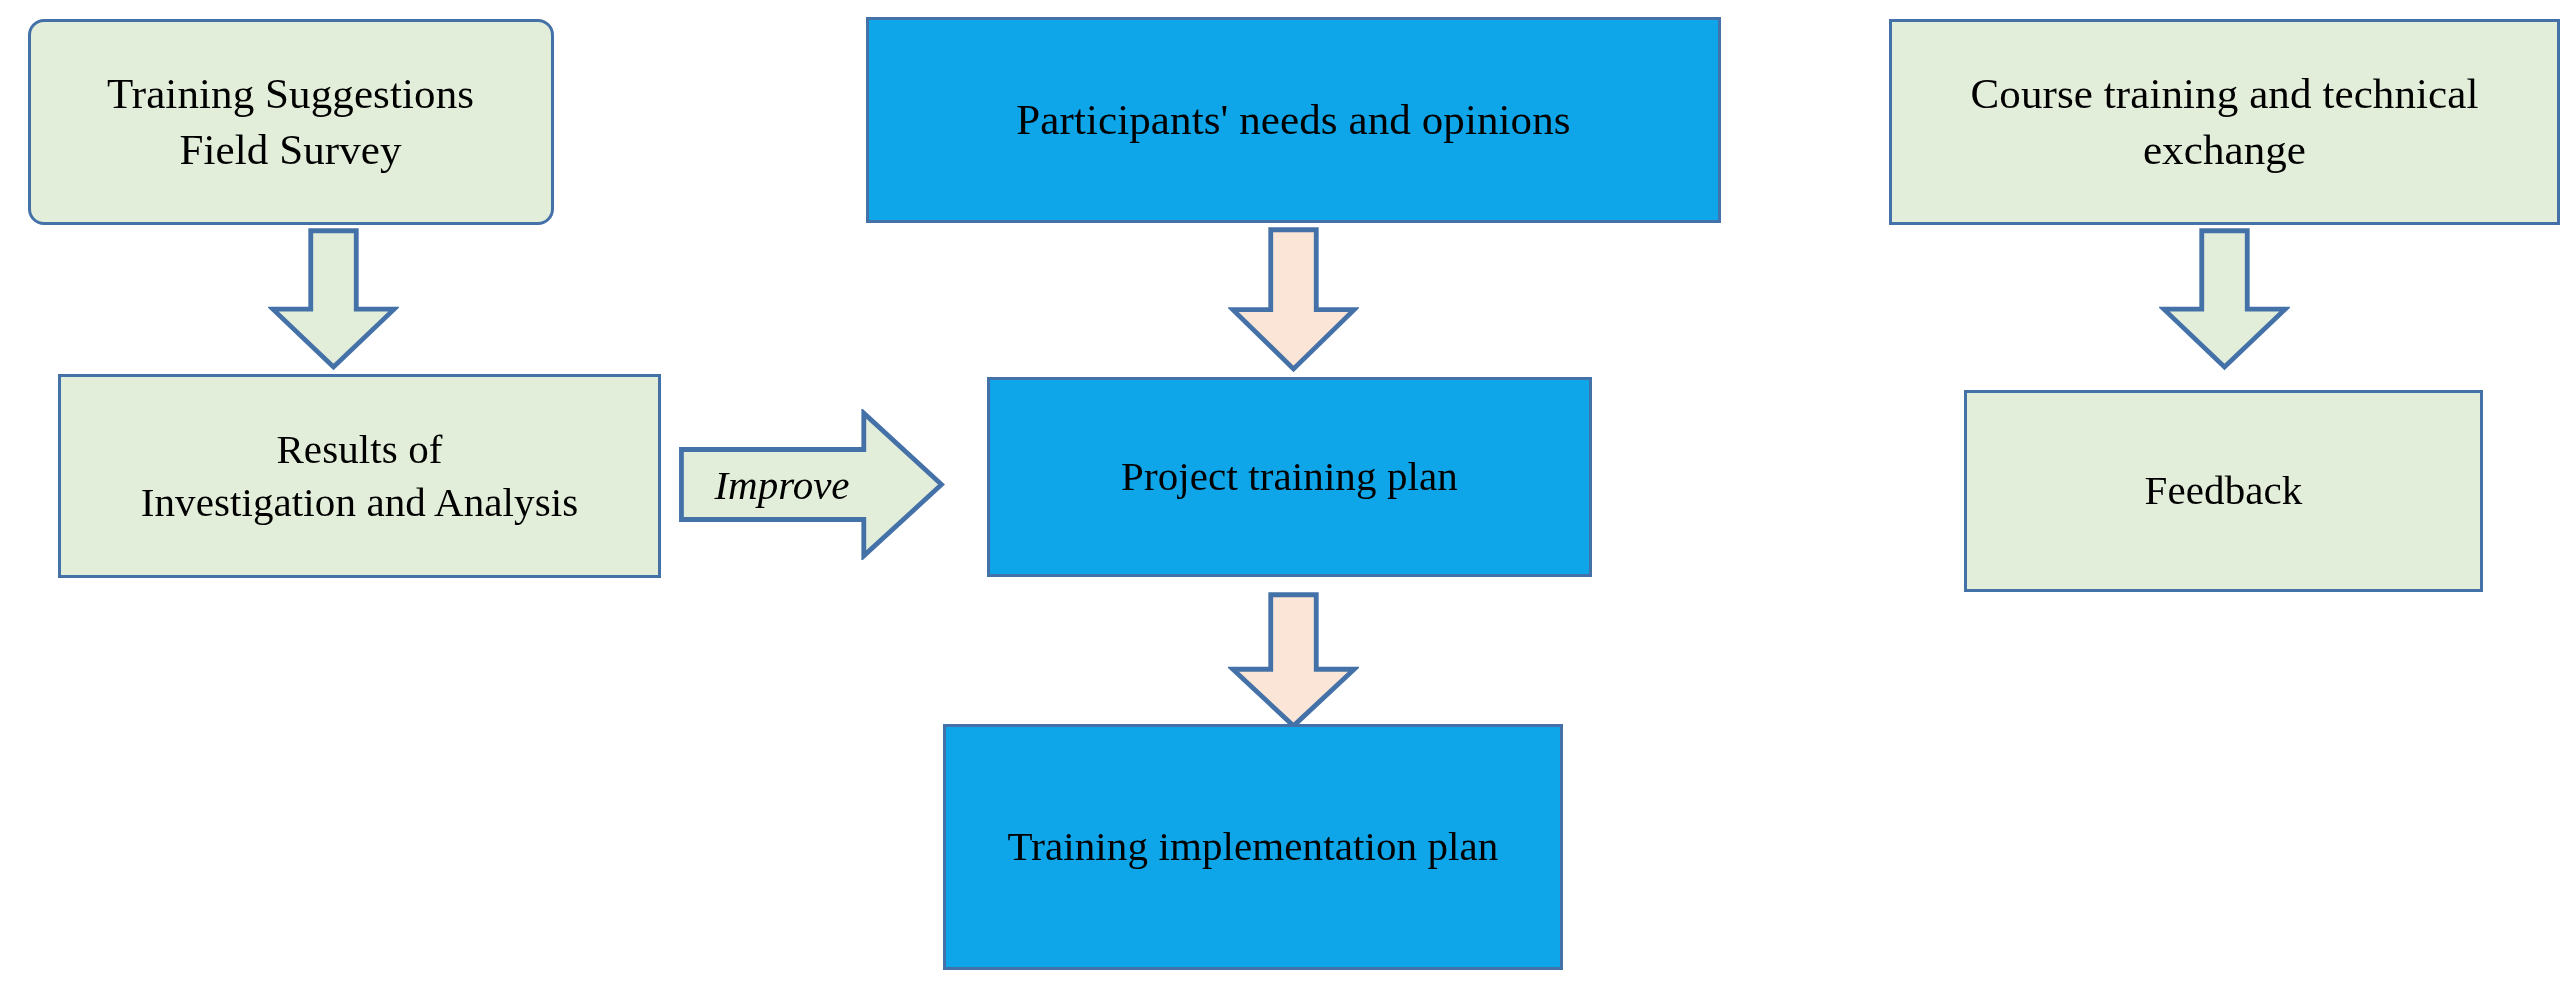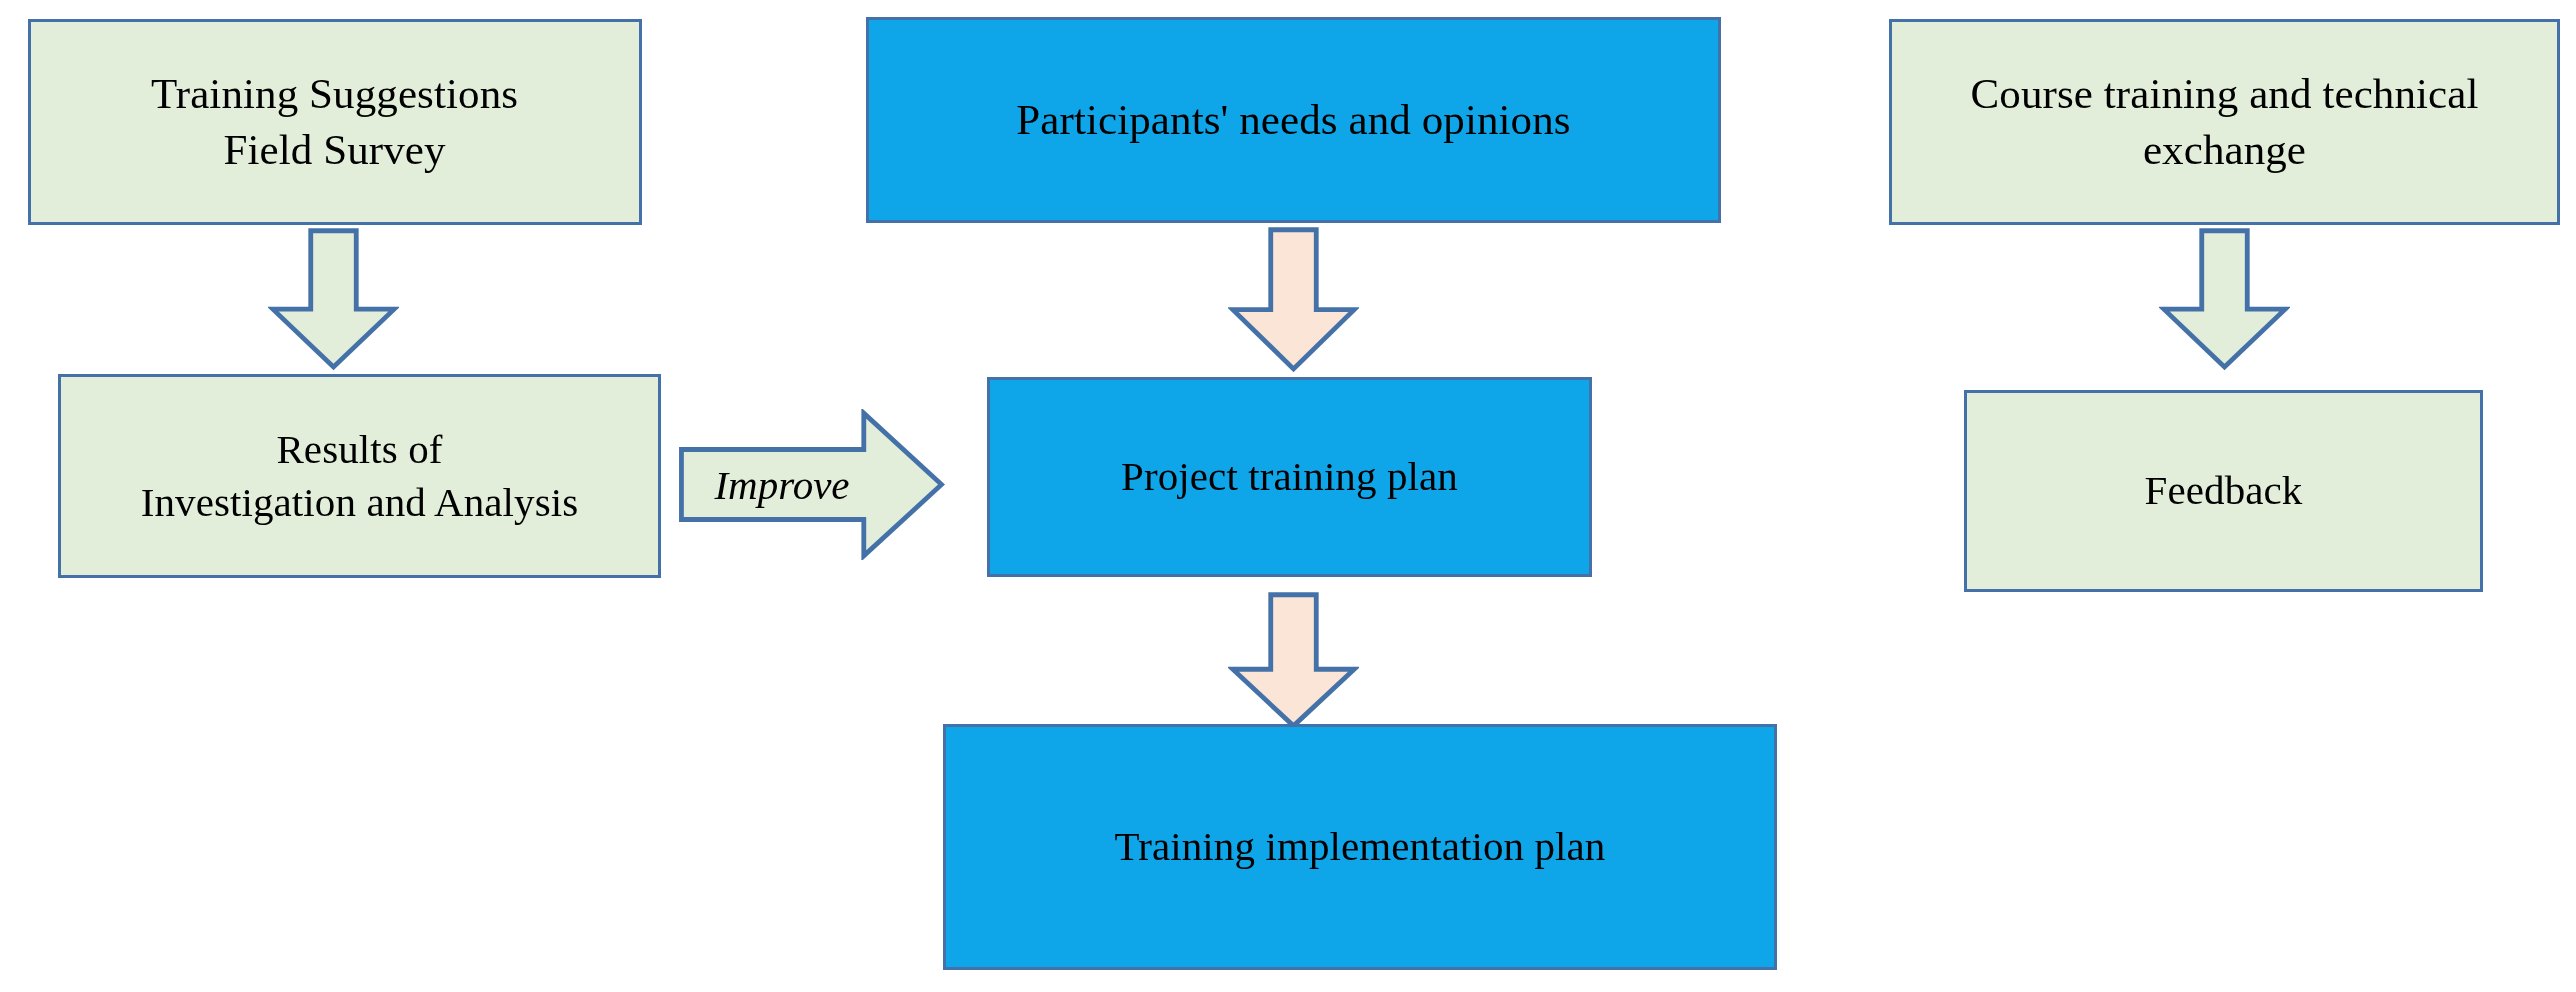--- a/index.html
+++ b/index.html
@@ -59,21 +59,21 @@
   
   .fs-top{font-size:43px;}
   .fs-mid{font-size:41px;}
   .fs-arrow{font-size:41px;font-style:italic;}
 </style>
 </head>
 <body>
 
 <div id="canvas">
 
-  <div class="node fill-green fs-top" style="left:27.5px;top:19px;width:614px;height:206px;">
+  <div class="node fill-green fs-top" style="left:27.5px;top:19px;width:526px;height:206px;border-radius:16px;">
     <span class="label">Training Suggestions
 Field Survey</span>
   </div>
 
   <div class="node fill-peach fs-top" style="left:866px;top:17px;width:855px;height:206px;">
     <span class="label">Participants' needs and opinions</span>
   </div>
 
   <div class="node fill-green fs-top" style="left:1889px;top:19px;width:671px;height:206px;">
     <span class="label">Course training and technical
@@ -118,18 +118,18 @@
   <div class="node fill-green fs-mid" style="left:1964px;top:390px;width:519px;height:202px;justify-content:center;">
     <span class="label">Feedback</span>
   </div>
 
   <div class="arrow" style="left:1228px;top:592px;width:131px;height:138px;">
     <svg viewBox="0 0 190 200" preserveAspectRatio="none">
       <polygon points="62,4 128,4 128,112 183,112 95,194 7,112 62,112" fill="#fbe5d6" stroke="#4472a8" stroke-width="7" stroke-linejoin="miter"></polygon>
     </svg>
   </div>
 
-  <div class="node fill-peach fs-mid" style="left:943px;top:724px;width:834px;height:246px;">
+  <div class="node fill-peach fs-mid" style="left:943px;top:724px;width:620px;height:246px;">
     <span class="label">Training implementation plan</span>
   </div>
 
 </div>
 
 
 </body></html>

